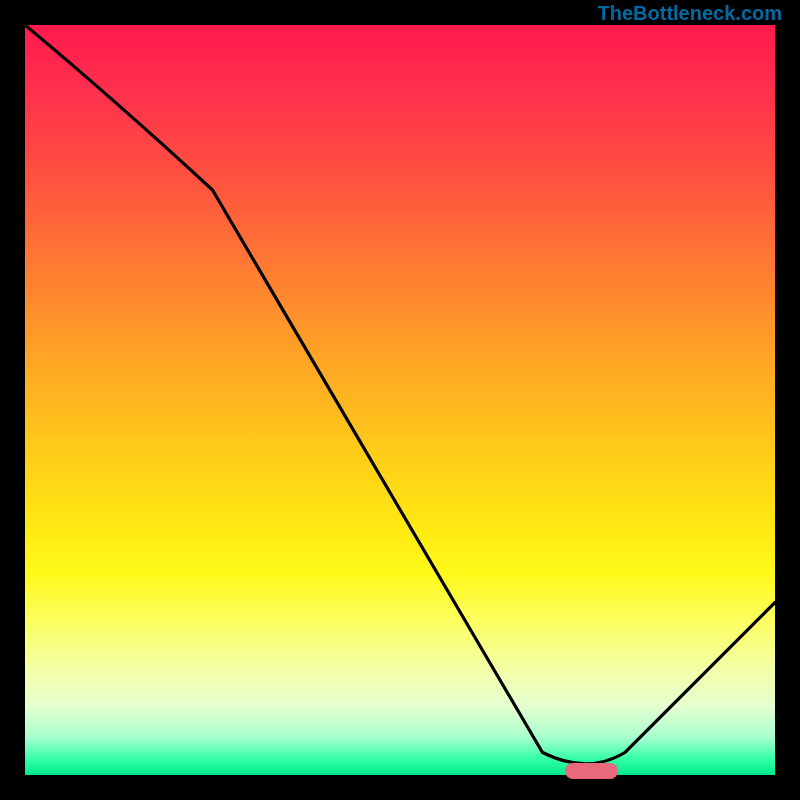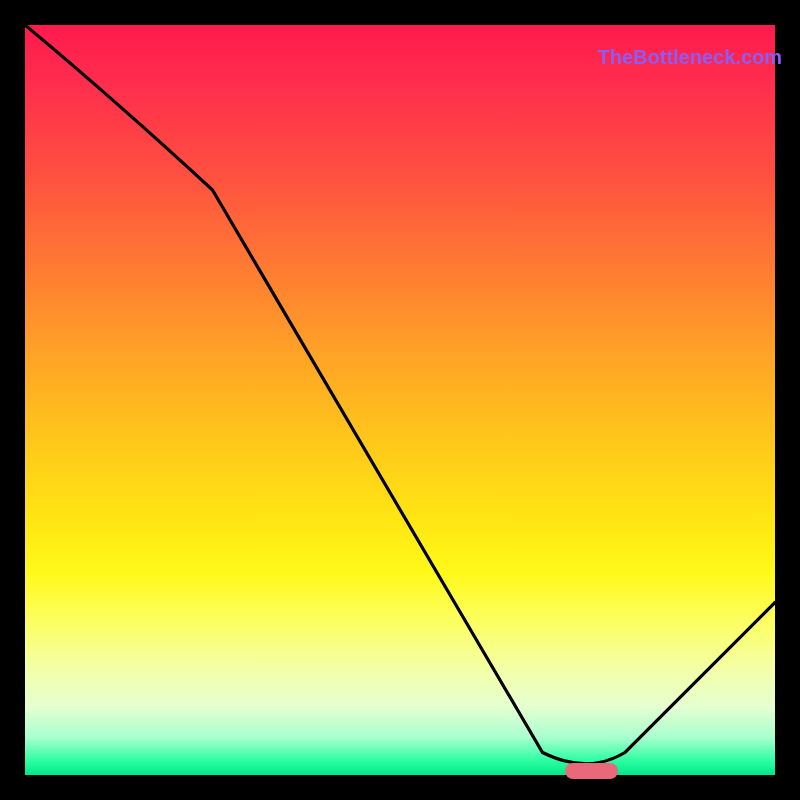--- a/index.html
+++ b/index.html
@@ -7,25 +7,24 @@
     width: 800px;
     height: 800px;
     background: #000;
     position: relative;
     font-family: Arial, sans-serif;
   }
   .watermark {
     position: absolute;
     top: 2px;
     right: 18px;
-    color: #8b5cf6;
+    color: #0369a1;
     font-size: 20px;
     font-weight: bold;
     z-index: 10;
-    margin-top: 44px;
   }
   .chart-area {
     position: absolute;
     left: 25px;
     top: 25px;
     width: 750px;
     height: 750px;
   }
   .gradient-bg {
     position: absolute;

